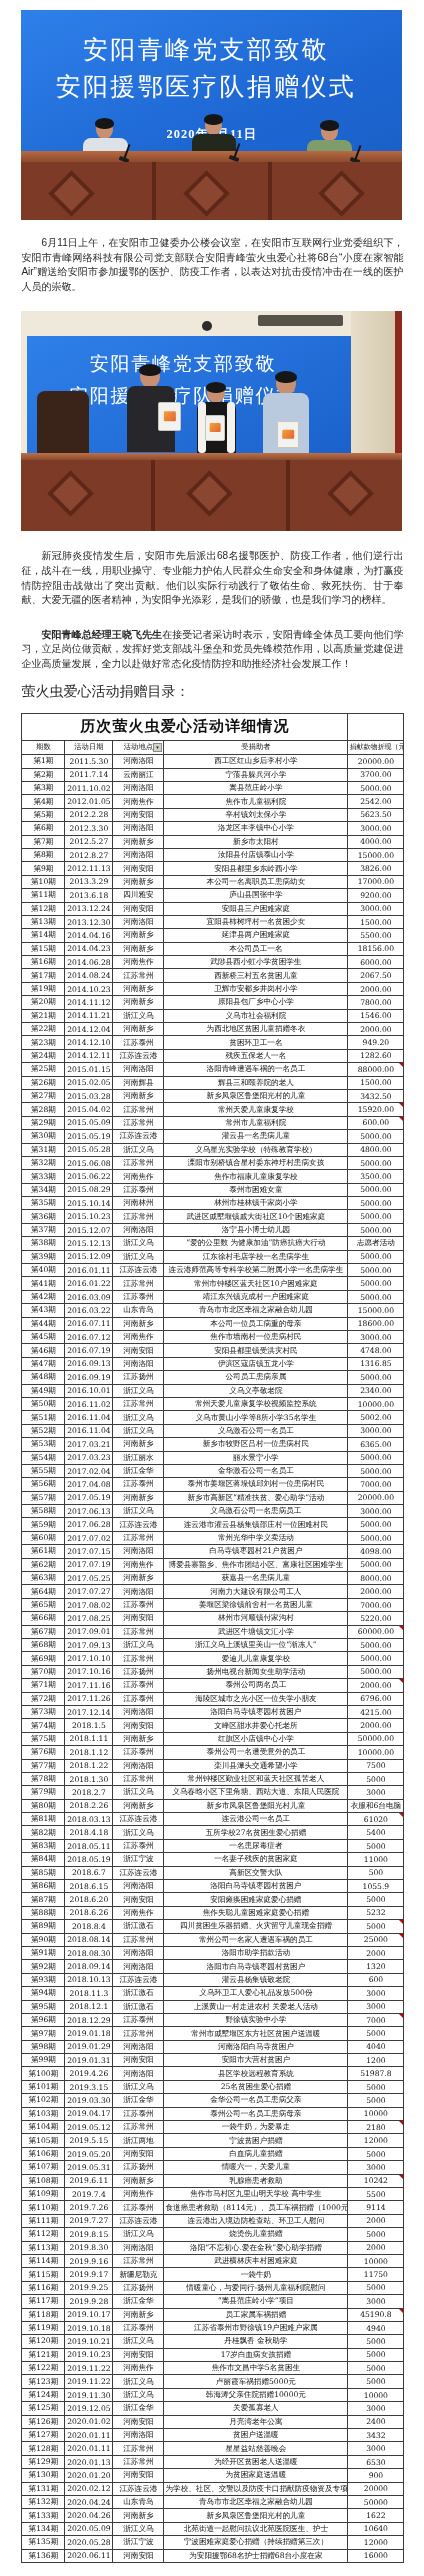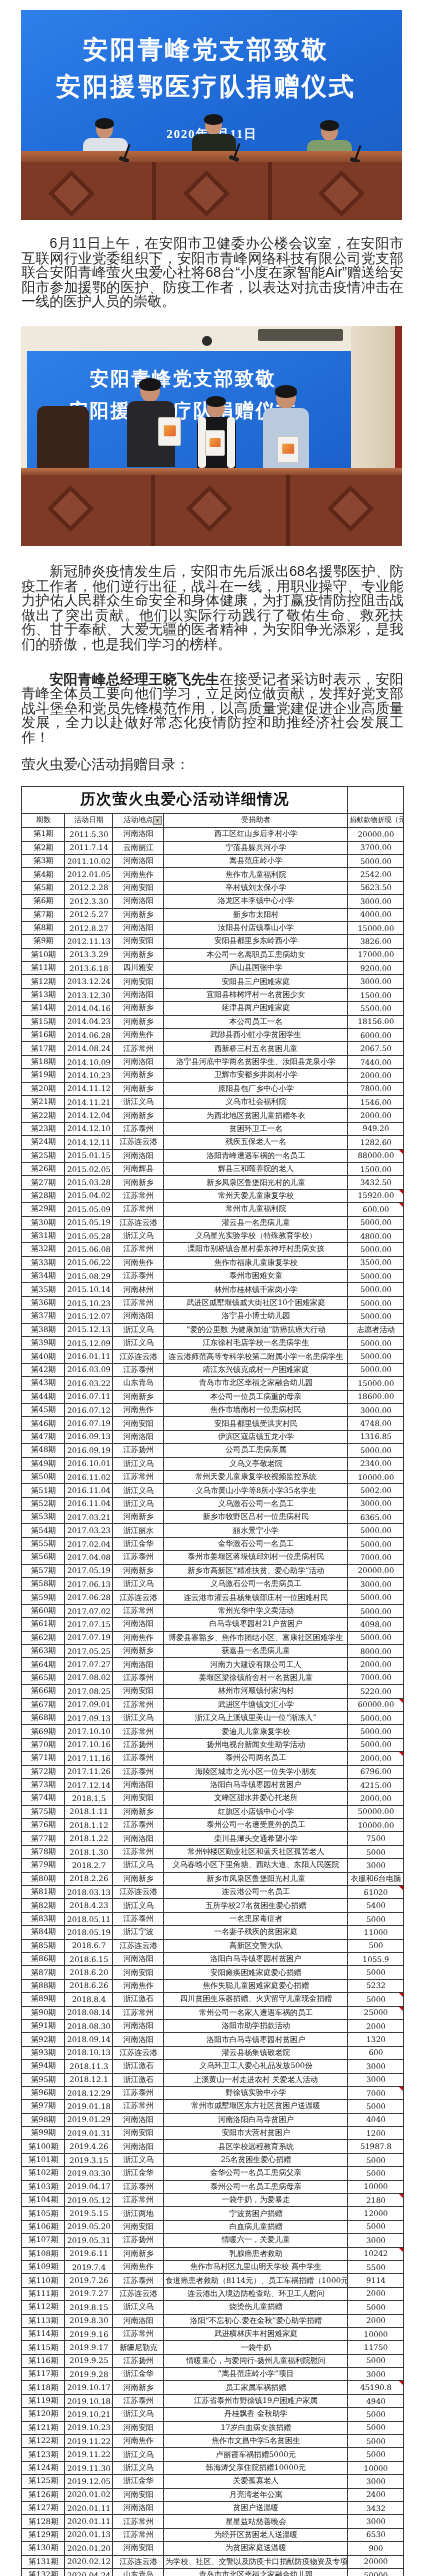--- a/index.html
+++ b/index.html
@@ -7,21 +7,21 @@
   body { width:425px; font-family:"Liberation Sans", sans-serif; color:#262626; }
   .page { width:425px; padding-bottom:8px; }
 
   
   .photo { position:relative; width:381px; margin-left:21.4px; overflow:hidden; background:#efe9dc; }
   .photo1 { height:210px; margin-top:10px; }
   .photo2 { height:220px; margin-top:17px; }
   .abs { position:absolute; }
 
   .screen1 { inset:0; background:linear-gradient(155deg,#2f80ea 0%,#1d67d3 55%,#1a5cc2 100%); }
-  .scr-title { left:0; right:12px; text-align:center; color:#ffffff; font-weight:bold;
+  .scr-title { left:0; right:12px; text-align:center; color:#ffffff; font-weight:normal;
                font-family:"Liberation Serif", serif; letter-spacing:2.3px; }
   .p1-t1 { top:22.5px;  font-size:25px; }
   .p1-t2 { top:60px; font-size:25px; }
   .p1-date { top:116px; left:0; right:0; text-align:center; color:#fff; font-weight:bold;
              font-size:12.4px; letter-spacing:1.1px; font-family:"Liberation Serif", serif; }
 
   .desk-top1  { left:0; right:0; top:141px; height:11.3px; background:linear-gradient(#b76a41,#8c4a2e); }
   .desk-face1 { left:0; right:0; top:152px; bottom:0; background:#7c3a27; }
   .desk-face2 { left:0; right:0; top:149px; bottom:0; background:#7c3a27; }
   .seam { width:3.4px; top:0; bottom:0; background:#5e2718; }
@@ -45,21 +45,21 @@
   .wall-red   { left:374px; top:0; width:7.3px; height:142px; background:#8d2a1f; }
   .chair2 { left:16px; top:80px; width:52px; height:62px; background:#3a241a; border-radius:8px 8px 0 0; }
   .desk-top2 { left:0; right:0; top:142px; height:6.8px; background:linear-gradient(#bb7148,#8c4a2e); }
   .gift-box { background:#f3f2ee; border:0.6px solid #c9c6bd; border-radius:1.7px; }
   .gift-box::after { content:""; position:absolute; left:50%; top:50%; width:60%; height:38%;
                      transform:translate(-50%,-55%); background:linear-gradient(135deg,#f2a33c,#e2622f);
                      border-radius:1.1px; }
   .shawl { background:#f4f2ec; border-radius:3.4px; }
 
   
-  .para { margin:16px 21.4px 0 21.4px; font-size:14px; line-height:14.6px; text-align:justify;
+  .para { margin:16px 21.4px 0 21.4px; font-size:10px; line-height:14.6px; text-align:justify;
           text-indent:2em; color:#272727; }
   .para b { font-weight:bold;margin-top:33px; }
   .catalog { margin:12.4px 21.4px 0 21.4px; font-size:14px; line-height:14.6px; color:#272727; }
 
   
   table.donations { border-collapse:collapse; table-layout:fixed; width:382px; margin:14.6px 0 0 21.4px;
                     font-family:"DejaVu Serif","Liberation Serif",serif; color:#111; }
   table.donations td { border:0.6px solid #3c3c3c; text-align:center; vertical-align:middle;
                        padding:0 1.1px; position:relative; overflow:hidden; white-space:nowrap; }
   tr.title-row  { height:26.5px; }
@@ -284,27 +284,20 @@
           <td class="c4">6000.00</td>
         </tr>
         <tr>
           <td class="c0">第17期</td>
           <td class="c1">2014.08.24</td>
           <td class="c2">江苏常州</td>
           <td class="c3">西新桥三村五名贫困儿童</td>
           <td class="c4">2067.50</td>
         </tr>
         <tr>
-          <td class="c0">第18期</td>
-          <td class="c1">2014.10.09</td>
-          <td class="c2">河南洛阳</td>
-          <td class="c3">洛宁县河底中学两名贫困学生、汝阳县龙泉小学</td>
-          <td class="c4">7440.00</td>
-        </tr>
-        <tr>
           <td class="c0">第19期</td>
           <td class="c1">2014.10.23</td>
           <td class="c2">河南新乡</td>
           <td class="c3">卫辉市安都乡井岗村小学</td>
           <td class="c4">2000.00</td>
         </tr>
         <tr>
           <td class="c0">第20期</td>
           <td class="c1">2014.11.12</td>
           <td class="c2">河南新乡</td>
@@ -445,20 +438,27 @@
           <td class="c4">5000.00</td>
         </tr>
         <tr>
           <td class="c0">第40期</td>
           <td class="c1">2016.01.11</td>
           <td class="c2">江苏连云港</td>
           <td class="c3">连云港师范高等专科学校第二附属小学一名患病学生</td>
           <td class="c4">5000.00</td>
         </tr>
         <tr>
+          <td class="c0">第41期</td>
+          <td class="c1">2016.01.22</td>
+          <td class="c2">江苏常州</td>
+          <td class="c3">常州市钟楼区蓝天社区10户困难家庭</td>
+          <td class="c4">5000.00</td>
+        </tr>
+        <tr>
           <td class="c0">第42期</td>
           <td class="c1">2016.03.09</td>
           <td class="c2">江苏泰州</td>
           <td class="c3">靖江东兴镇克成村一户困难家庭</td>
           <td class="c4">5000.00</td>
         </tr>
         <tr>
           <td class="c0">第43期</td>
           <td class="c1">2016.03.22</td>
           <td class="c2">山东青岛</td>
@@ -726,21 +726,21 @@
         </tr>
         <tr>
           <td class="c0">第81期</td>
           <td class="c1">2018.03.13</td>
           <td class="c2">江苏连云港</td>
           <td class="c3">连云港公司一名员工</td>
           <td class="c4 flag">61020</td>
         </tr>
         <tr>
           <td class="c0">第82期</td>
-          <td class="c1">2018.4.23</td>
+          <td class="c1">2018.4.18</td>
           <td class="c2">浙江义乌</td>
           <td class="c3">五所学校27名贫困生爱心捐赠</td>
           <td class="c4">5400</td>
         </tr>
         <tr>
           <td class="c0">第83期</td>
           <td class="c1">2018.05.11</td>
           <td class="c2">江苏泰州</td>
           <td class="c3">一名患尿毒症者</td>
           <td class="c4">5000</td>

